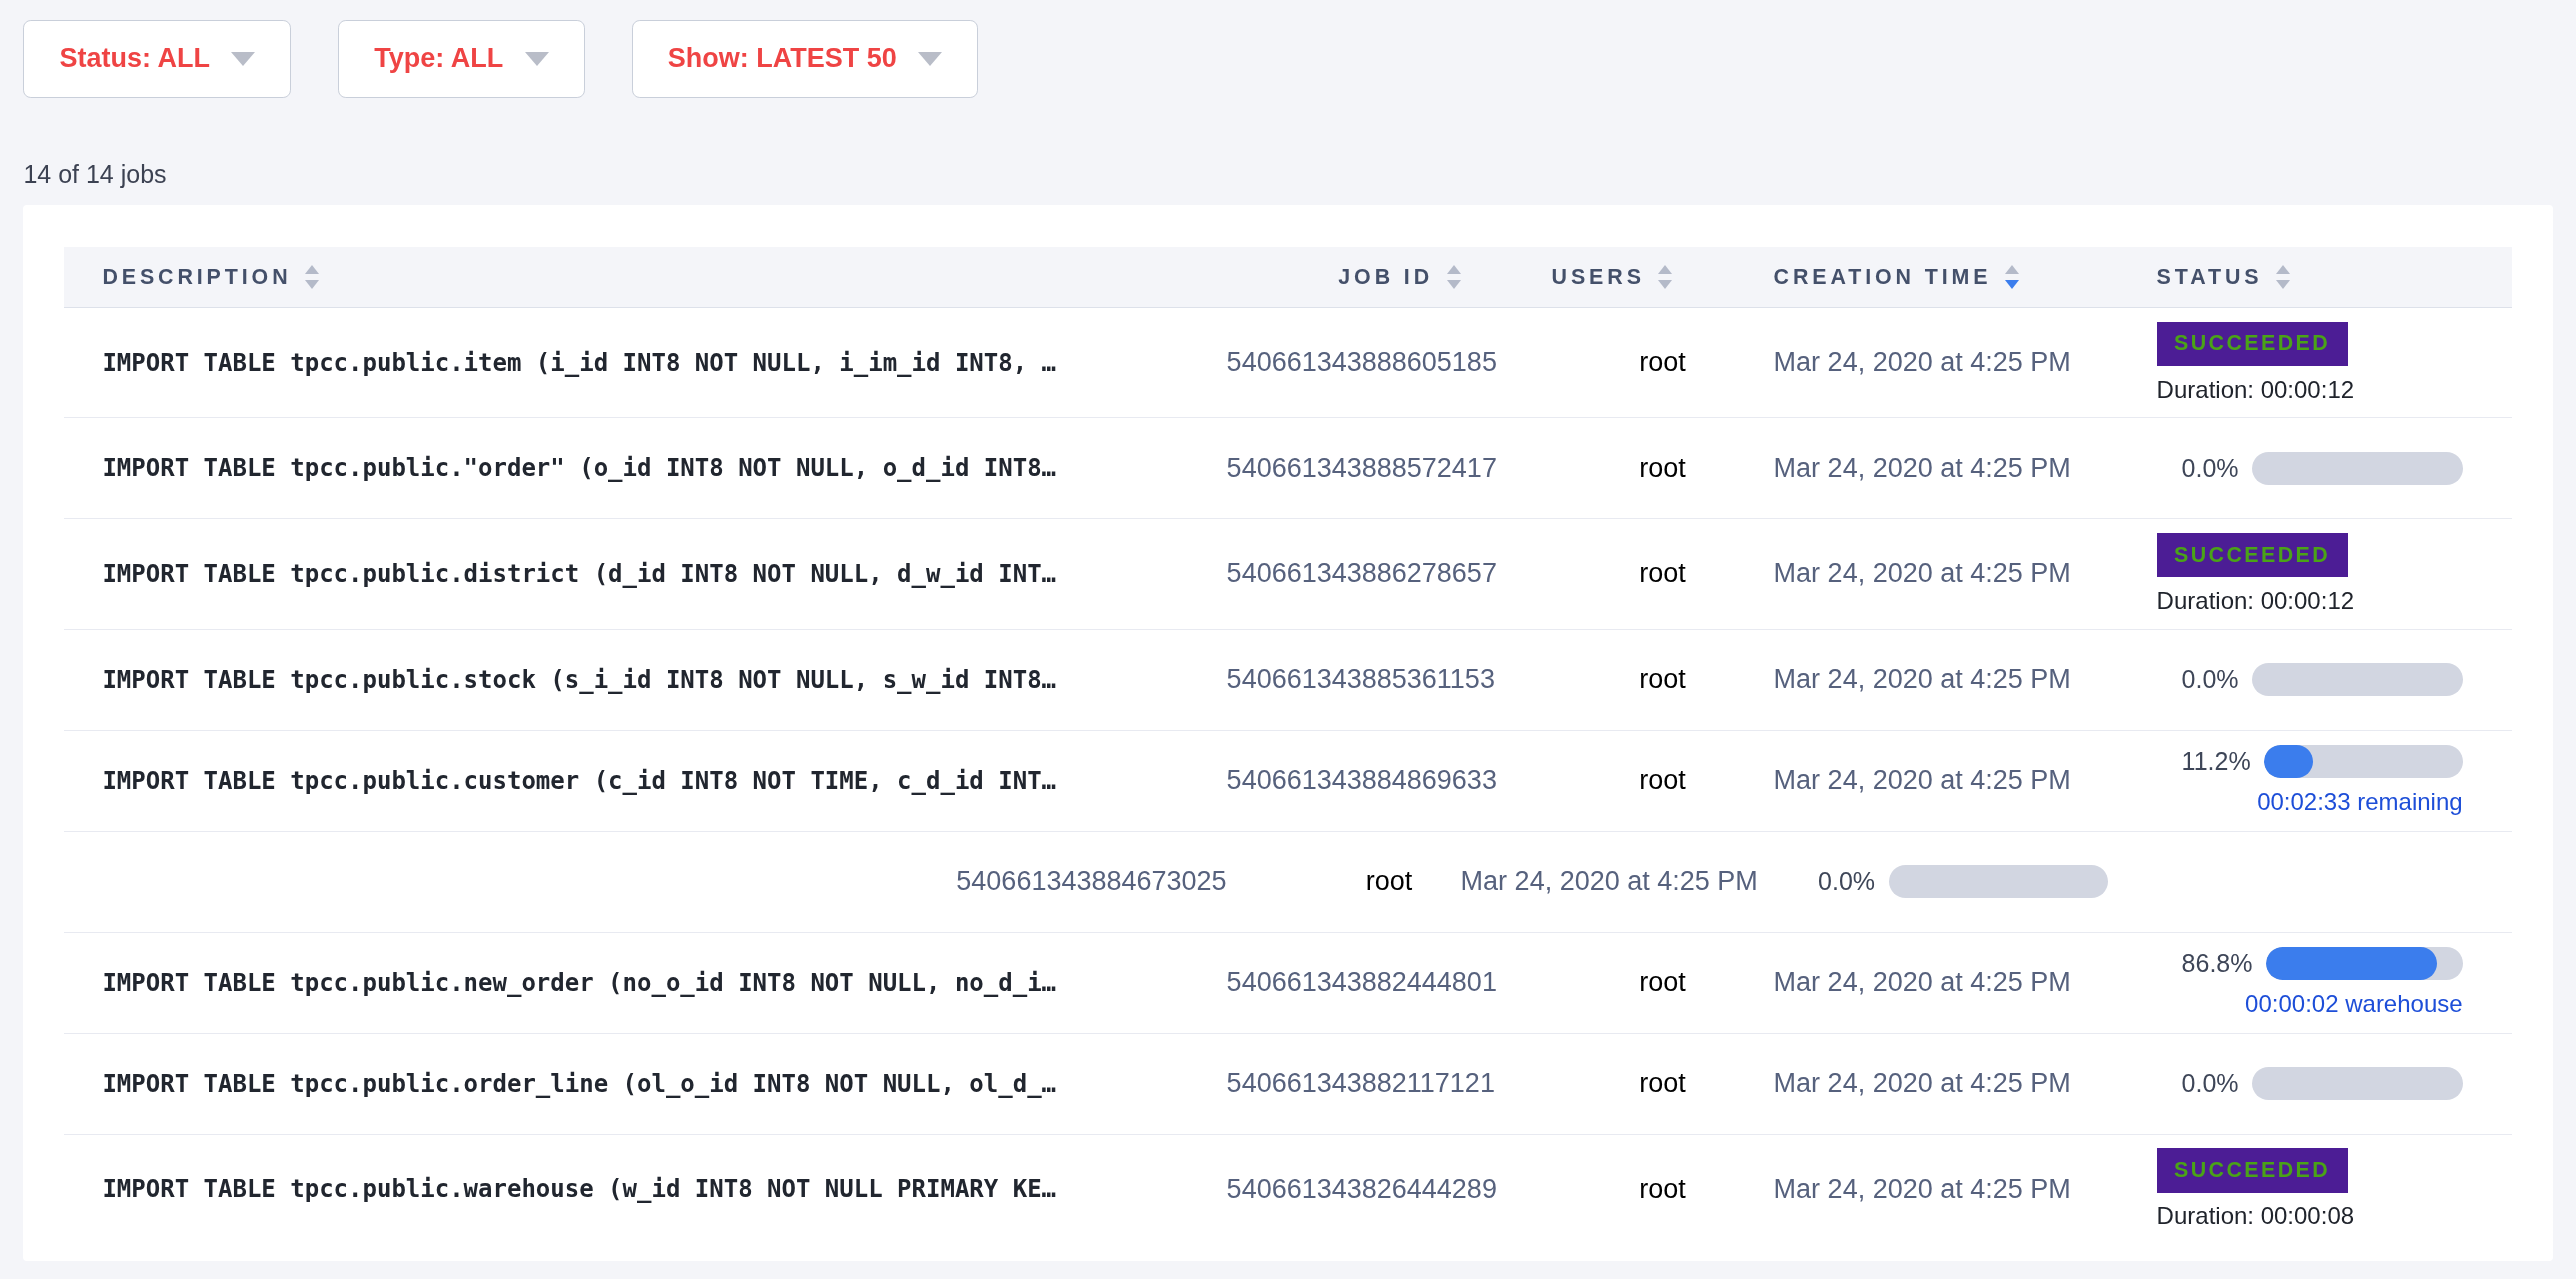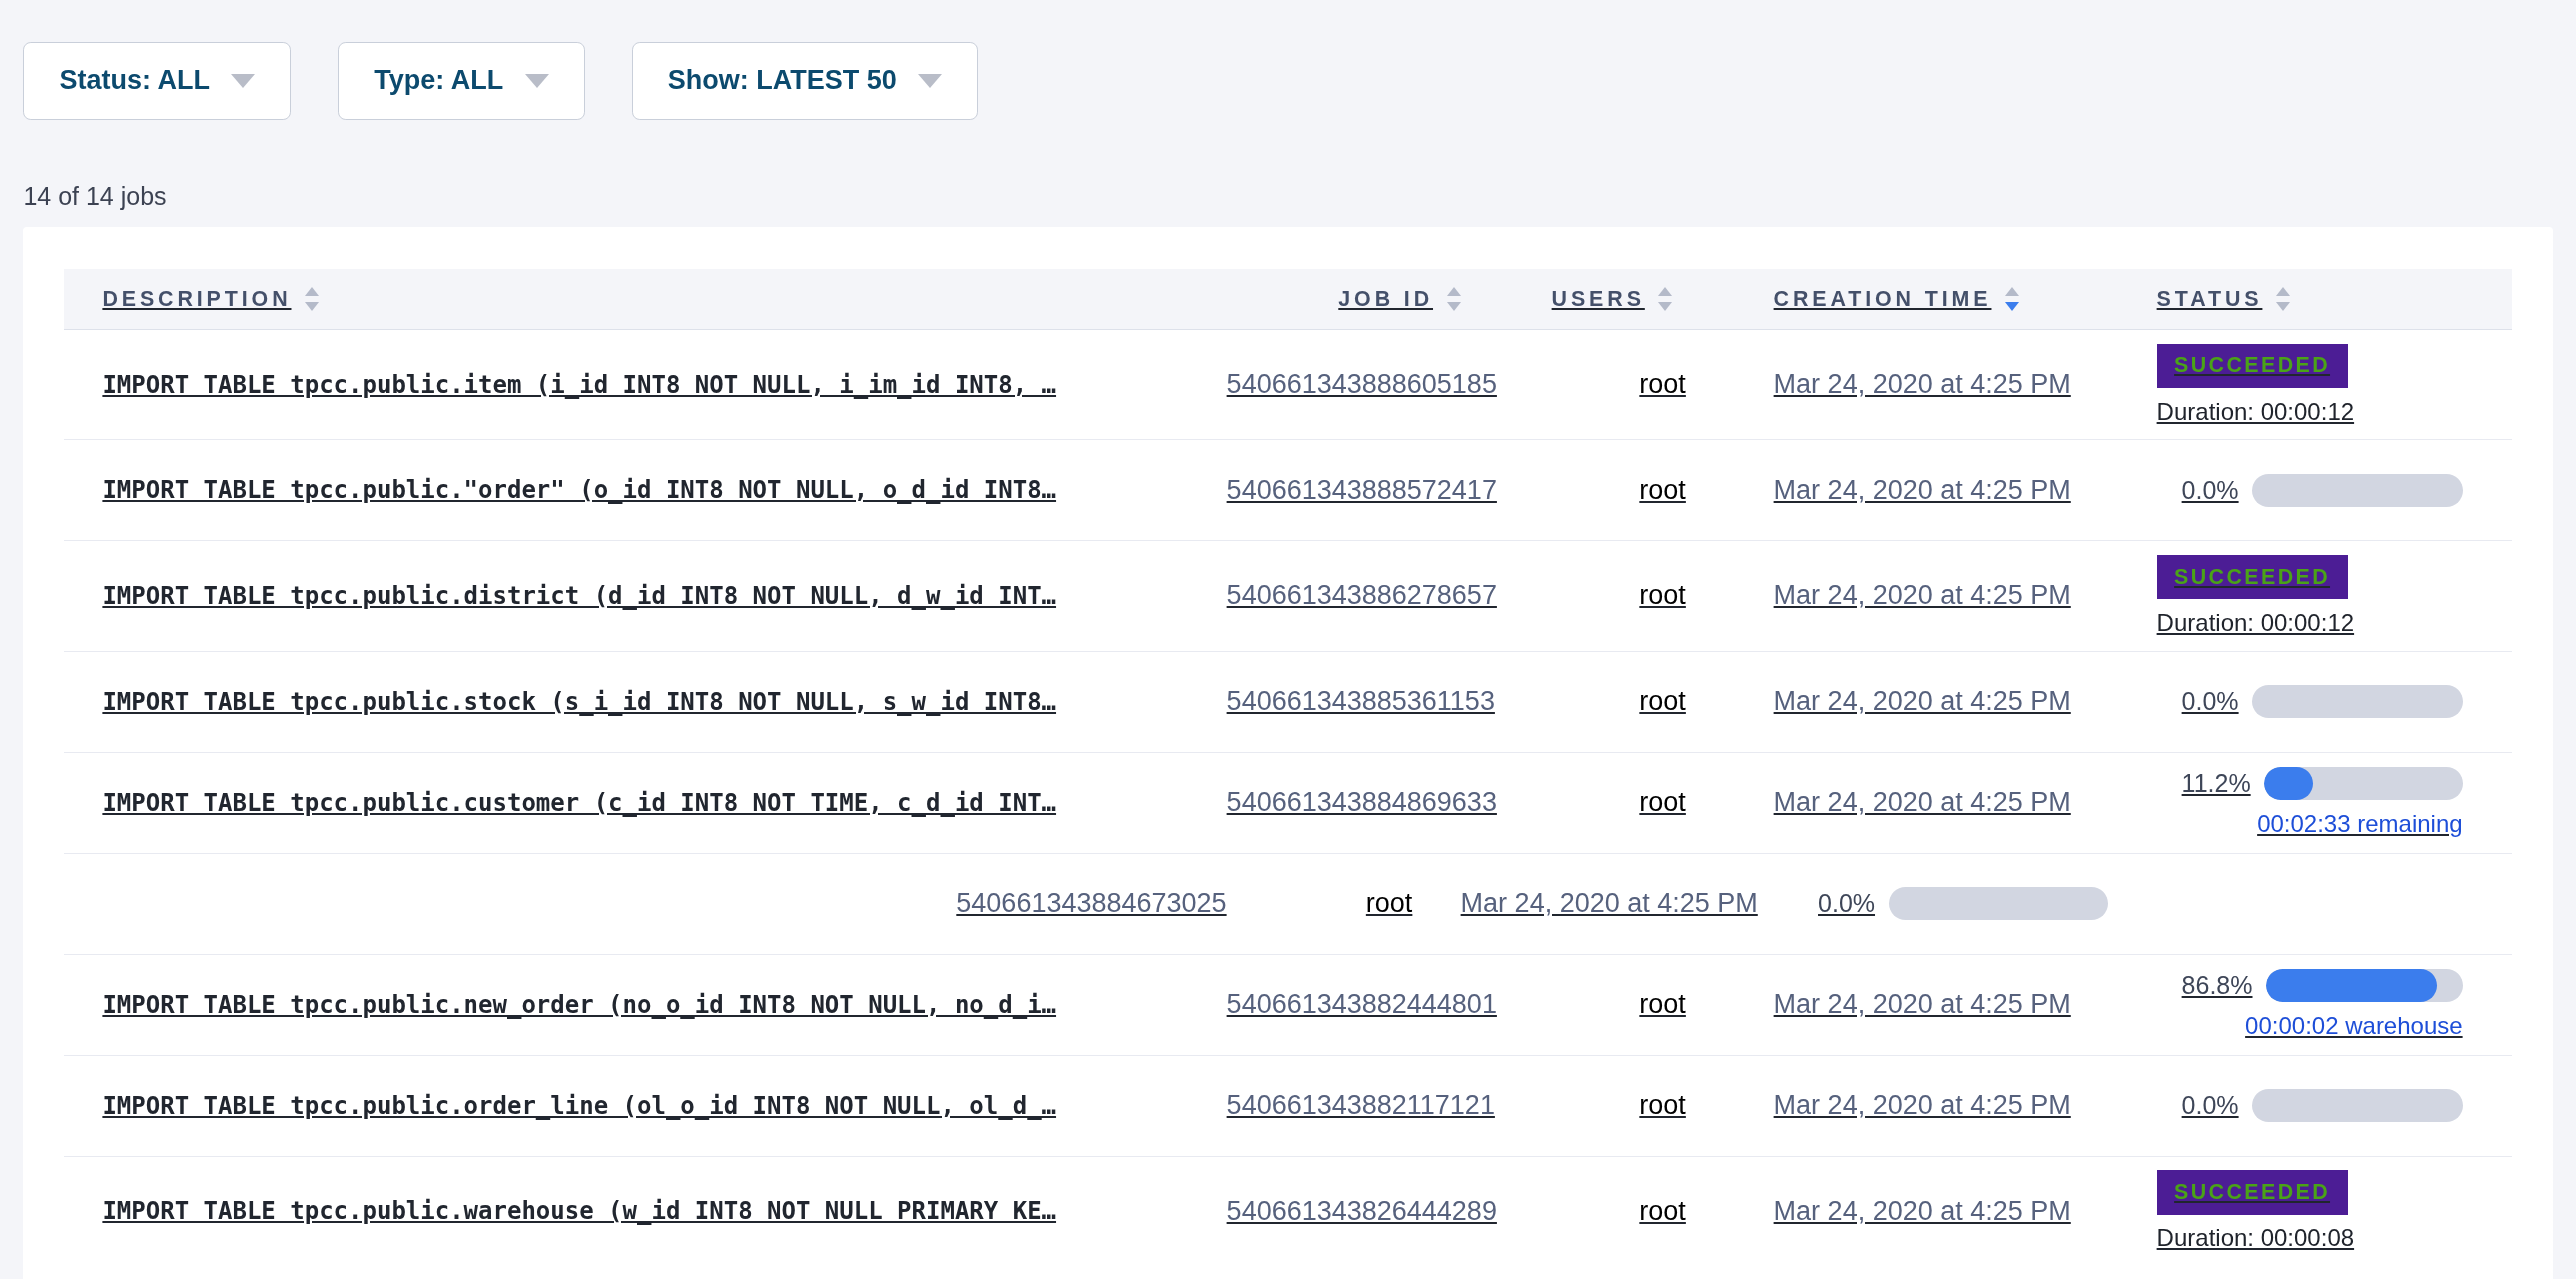--- a/index.html
+++ b/index.html
@@ -11,23 +11,22 @@
   }
 
   
   .toolbar { display:flex; gap:47px; padding:19.5px 0 0 23.4px; }
   .filter-btn {
     display:flex; align-items:center; gap:21.4px;
     height:78px; padding:0 35px;
     background:#ffffff;
     border:1.9px solid #c9cfda;
     border-radius:7.8px;
-    font-size:27px; font-weight:bold; color:#0c4a6e;
+    font-size:27px; font-weight:bold; color:#ef4444;
     cursor:pointer;
-    margin-top:22px;
   }
   .caret-down {
     width:0; height:0;
     border-left:12.7px solid transparent;
     border-right:12.7px solid transparent;
     border-top:14.6px solid #b9bdc8;
   }
 
   .jobs-summary {
     margin:62px 0 0 23.4px;
@@ -35,21 +34,20 @@
   }
 
   
   .card {
     margin:16.6px 23.4px 0 23.4px;
     background:#ffffff;
     border-radius:3.9px;
     padding:42px 41px 0 41px;
     height:1056px;
     overflow:hidden;
-    text-decoration:underline;
   }
 
   .thead {
     display:grid;
     grid-template-columns:1fr 234px 313px 383px 355px;
     align-items:center;
     height:61px;
     background:#f4f5f9;
     border-bottom:1.9px solid #dde1ea;
   }

